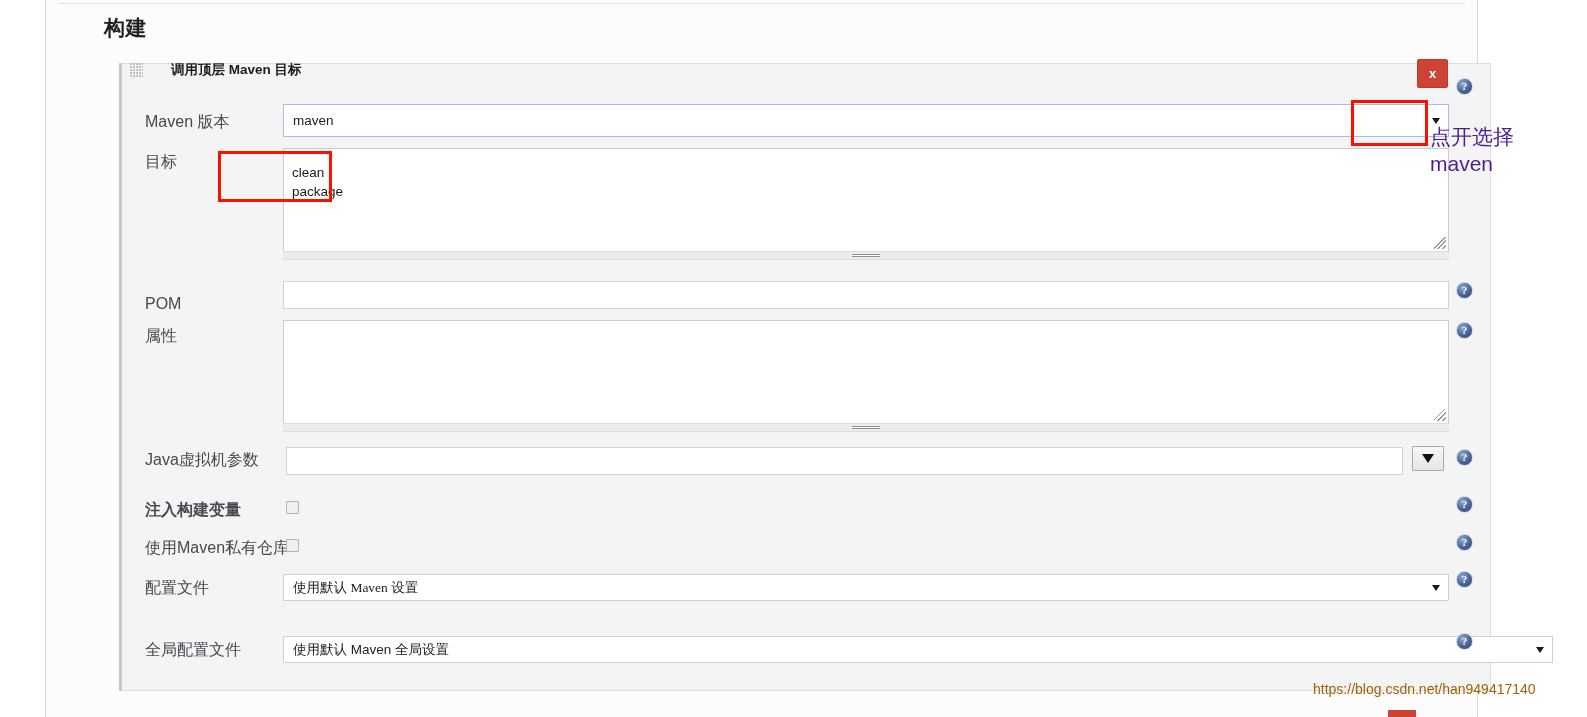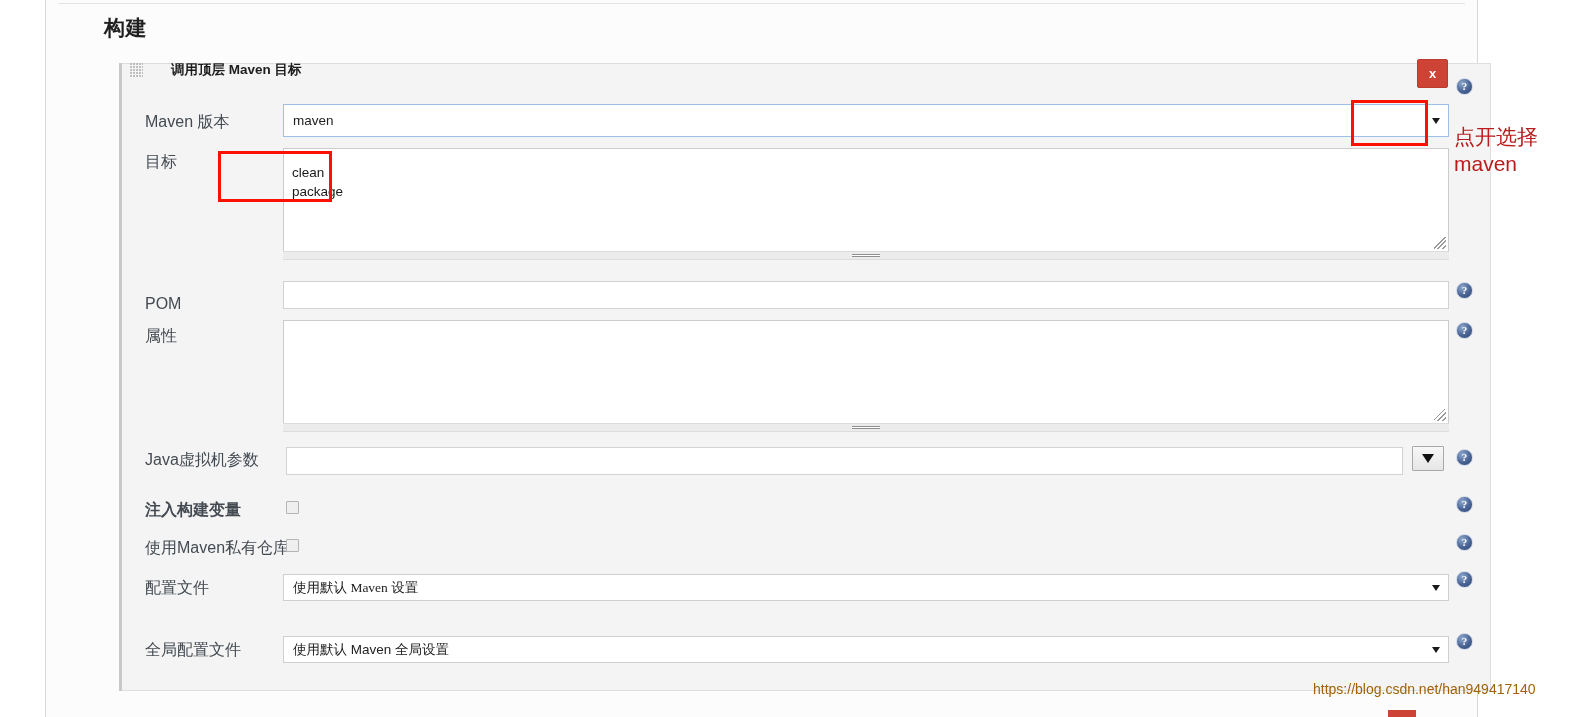--- a/index.html
+++ b/index.html
@@ -206,24 +206,23 @@
     border-radius: 2px;
   }
   
   .annot-box {
     position: absolute;
     border: 3px solid #fb1100;
     box-sizing: border-box;
   }
   .annot-text {
     position: absolute;
-    color: #b91c1c;
+    color: #4c1d95;
     font-size: 21px;
     white-space: nowrap;
-    margin-left: 24px;
   }
   .watermark {
     position: absolute;
     left: 1313px; top: 681px;
     font-size: 14px;
     color: #a16207;
     white-space: nowrap;
   }
   .bottom-red {
     position: absolute;
@@ -295,21 +294,21 @@
       <div class="help-icon" style="left:1410px; top:534px;">?</div>
 
       <div class="row-label" style="left:99px; top:578px;">配置文件</div>
       <div class="select-like" style="left:237px; top:574px; width:1166px; height:27px;font-family:Liberation Serif, serif;">
         <span>使用默认 Maven 设置</span>
         <span class="select-arrow"></span>
       </div>
       <div class="help-icon" style="left:1410px; top:571px;">?</div>
 
       <div class="row-label" style="left:99px; top:640px;">全局配置文件</div>
-      <div class="select-like" style="left:237px; top:636px; width:1166px; height:27px;">
+      <div class="select-like" style="left:237px; top:636px; width:1270px; height:27px;">
         <span>使用默认 Maven 全局设置</span>
         <span class="select-arrow"></span>
       </div>
       <div class="help-icon" style="left:1410px; top:633px;">?</div>
 
       <div class="x-button">x</div>
 
     </div>
   </div>
 

